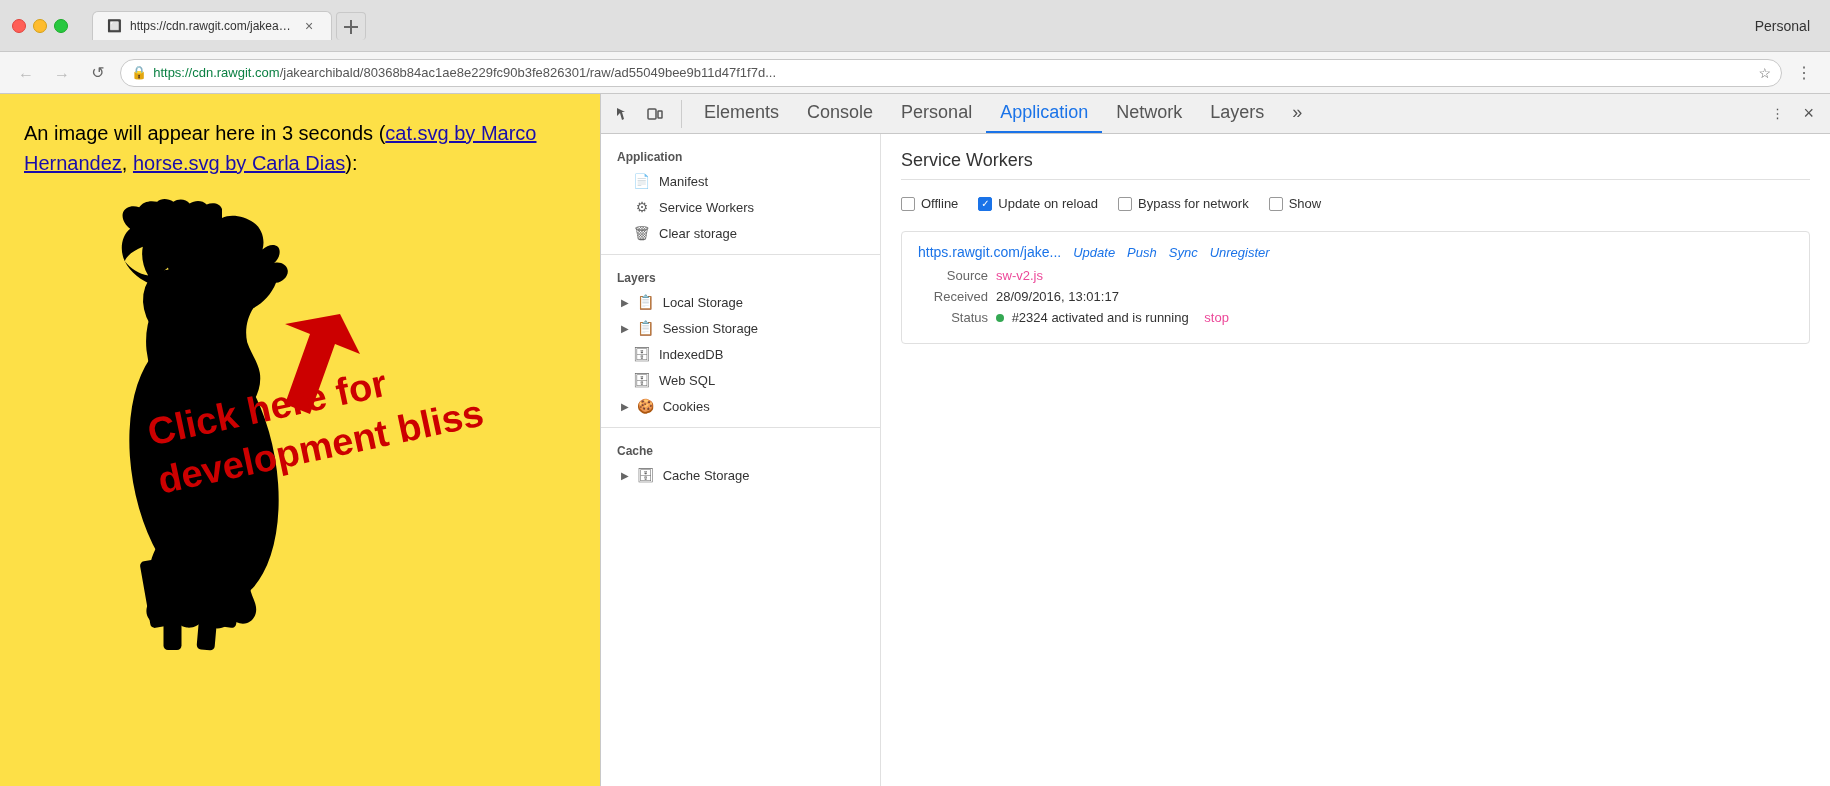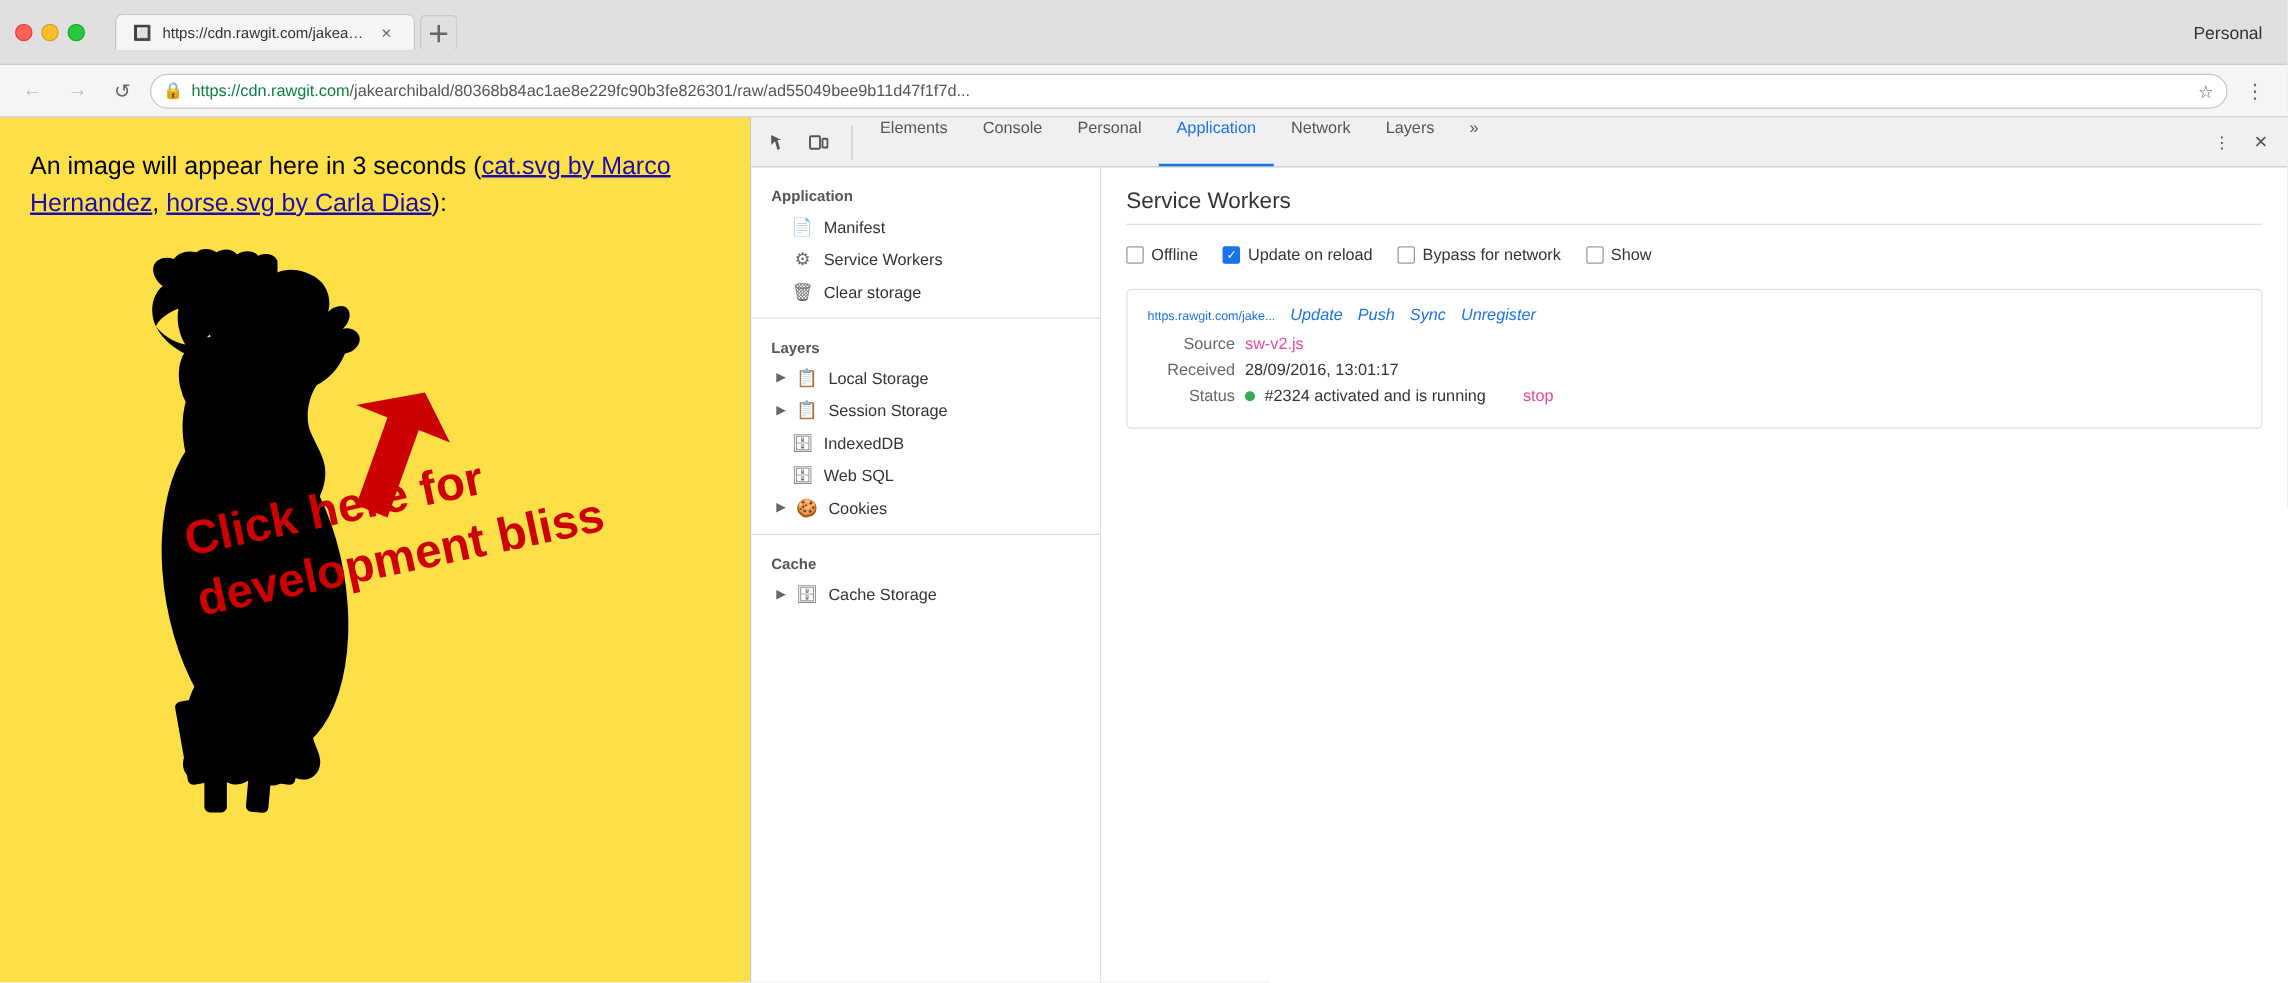--- a/index.html
+++ b/index.html
@@ -46,21 +46,21 @@
     .horse-svg { width: 360px; height: 480px; }
     
     
     .devtools-panel { flex: 1; background: #f0f0f0; display: flex; flex-direction: column; border-left: 1px solid #c8c8c8; }
     
     
     .devtools-toolbar { height: 40px; background: #f0f0f0; border-bottom: 1px solid #c8c8c8; display: flex; align-items: center; padding: 0 8px; }
     .devtools-icons { display: flex; gap: 4px; align-items: center; padding-right: 12px; border-right: 1px solid #ccc; }
     .devtools-icon-btn { width: 28px; height: 28px; display: flex; align-items: center; justify-content: center; border-radius: 4px; cursor: pointer; font-size: 15px; color: #555; }
     .devtools-tabs { display: flex; align-items: stretch; height: 100%; margin-left: 8px; }
-    .devtools-tab { padding: 0 14px; display: flex; font-size: 13px; color: #555; cursor: pointer; border-bottom: 2px solid transparent; white-space: nowrap; }
+    .devtools-tab { padding: 0 14px; display: flex; align-items: center; font-size: 18px; color: #555; cursor: pointer; border-bottom: 2px solid transparent; white-space: nowrap; }
     .devtools-tab.active { color: #1a73e8; border-bottom: 2px solid #1a73e8; }
     .devtools-more { margin-left: auto; display: flex; align-items: center; gap: 4px; }
     .devtools-more-btn { width: 28px; height: 28px; display: flex; align-items: center; justify-content: center; font-size: 13px; color: #555; cursor: pointer; border-radius: 4px; }
     .devtools-close { font-size: 18px; color: #555; cursor: pointer; padding: 4px 8px; }
     
     
     .devtools-body { flex: 1; display: flex; overflow: hidden; }
     
     
     .devtools-sidebar { width: 280px; min-width: 280px; background: white; border-right: 1px solid #e0e0e0; overflow-y: auto; padding: 8px 0; }
@@ -78,21 +78,21 @@
     
     .sw-controls { display: flex; align-items: center; gap: 20px; margin-bottom: 20px; flex-wrap: wrap; }
     .sw-checkbox-group { display: flex; align-items: center; gap: 6px; font-size: 13px; color: #333; }
     .sw-checkbox { width: 14px; height: 14px; border: 1px solid #999; border-radius: 2px; cursor: pointer; display: flex; align-items: center; justify-content: center; }
     .sw-checkbox.checked { background: #1a73e8; border-color: #1a73e8; }
     .sw-checkbox.checked::after { content: '✓'; color: white; font-size: 10px; }
     
     
     .sw-entry { border: 1px solid #e0e0e0; border-radius: 4px; padding: 12px 16px; }
     .sw-entry-row { display: flex; align-items: baseline; gap: 12px; margin-bottom: 8px; }
-    .sw-entry-url { font-size: 10px; font-weight: 600; color: #333; }
+    .sw-entry-url { font-size: 14px; font-weight: 600; color: #333; }
     .sw-entry-url a { color: #1a73e8; text-decoration: none; font-weight: normal; }
     .sw-action-link { font-size: 13px; color: #1a73e8; cursor: pointer; text-decoration: none; font-style: italic; }
     .sw-detail-row { display: flex; align-items: baseline; gap: 8px; margin-bottom: 6px; }
     .sw-detail-label { font-size: 13px; color: #666; width: 70px; text-align: right; flex-shrink: 0; }
     .sw-detail-value { font-size: 13px; color: #333; }
     .sw-detail-value a { color: #ec4899; text-decoration: none; }
     .sw-status-dot { display: inline-block; width: 8px; height: 8px; border-radius: 50%; background: #34a853; margin-right: 4px; }
     .sw-status-running { font-size: 13px; color: #333; }
     .sw-stop-link { color: #1a73e8; cursor: pointer; font-size: 13px; text-decoration: none; }
     .sw-clients { font-size: 13px; color: #1a73e8; word-break: break-all; }
@@ -343,21 +343,21 @@
             </div>
             <div class="sw-detail-row">
               <span class="sw-detail-label">Received</span>
               <span class="sw-detail-value">28/09/2016, 13:01:17</span>
             </div>
             <div class="sw-detail-row">
               <span class="sw-detail-label">Status</span>
               <span class="sw-detail-value">
                 <span class="sw-status-dot"></span>
                 <span class="sw-status-running">#2324 activated and is running</span>
-                <a class="sw-stop-link" style="margin-left:26px;text-align:center;">stop</a>
+                <a class="sw-stop-link" style="margin-left:12px;text-align:center;">stop</a>
               </span>
             </div>
           </div>
         </div>
 
       </div>
     </div>
 
   </div>
 </div>

